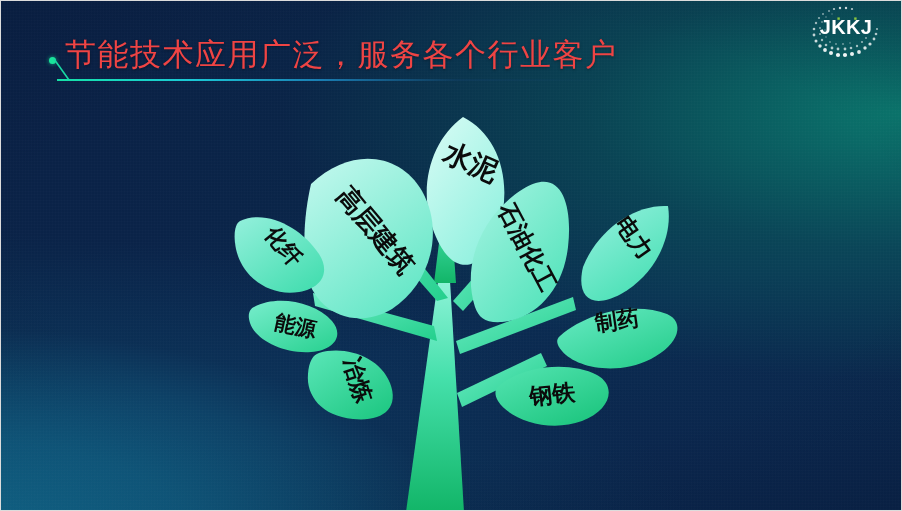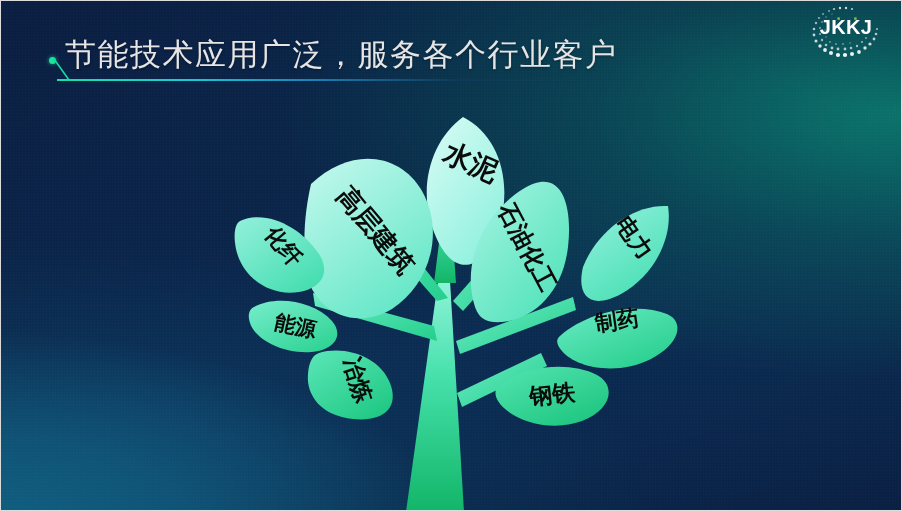--- a/index.html
+++ b/index.html
@@ -43,21 +43,21 @@
     position:absolute;
     left:44px; top:34px;
     width:780px; height:58px;
   }
   .title-text{
     position:absolute;
     left:20px; top:-2px;
     font-size:31px;
     line-height:44px;
     letter-spacing:1.5px;
-    color:#e5e5e5;
+    color:#ef4444;
     font-weight:400;
     white-space:nowrap;
     text-shadow:0 1px 3px rgba(0,0,0,.35);
   }
   .title-underline{
     position:absolute;
     left:12px; top:44px;
     width:555px; height:2px;
     background:linear-gradient(90deg,#16e0a6 0%, #17dbbb 9%, #1bc9d6 24%, #1a7fb4 47%, rgba(20,70,120,0.25) 72%, rgba(20,60,110,0) 100%);
   }

